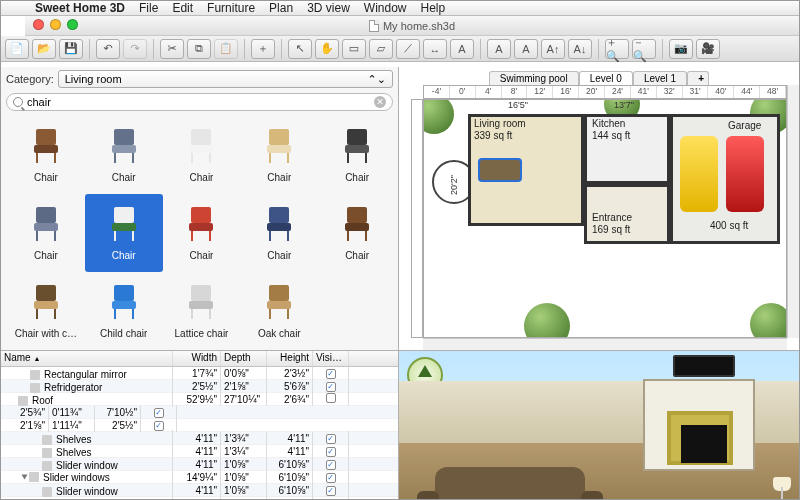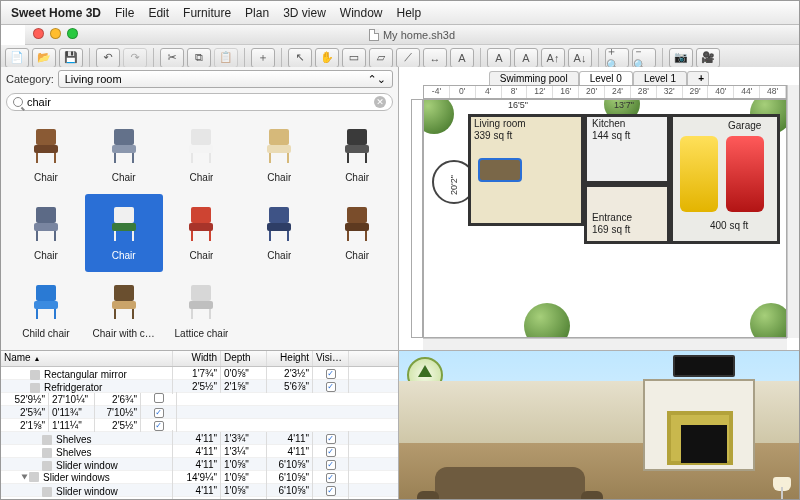--- a/index.html
+++ b/index.html
@@ -1,19 +1,19 @@
 <!DOCTYPE html>
 <html><head>
 <meta charset="utf-8">
 <style>
   * { box-sizing: border-box; margin: 0; padding: 0; }
   html, body { font-family: "Lucida Grande","Helvetica Neue",Arial,sans-serif; font-size: 11px; background:#ececec; }
   .desktop { width:800px; height:500px; position:relative; background:#fff; overflow:hidden; border:1px solid #999;}
   
-  .menubar { height:24px; background:linear-gradient(#fdfdfd,#e8e8e8); display:flex; align-items:center; padding:0 0; border-bottom:1px solid #bcbcbc; font-size:12px; color:#222;}
+  .menubar { height:15px; background:linear-gradient(#fdfdfd,#e8e8e8); display:flex; align-items:center; padding:0 24px; border-bottom:1px solid #bcbcbc; font-size:12px; color:#222;}
   .menubar .apple { font-size:13px; margin-right:10px;}
   .menubar .appname{ font-weight:bold; margin-right:14px;}
   .menubar .mi{ margin-right:14px; cursor:default;}
   
   .titlebar{ height:20px; background:linear-gradient(#f7f7f7,#e0e0e0); display:flex; align-items:center; justify-content:center; position:relative; border-bottom:1px solid #c8c8c8; font-size:11px; color:#555;margin-left:24px;}
   .traffic{ position:absolute; left:8px; top:3px; display:flex; gap:6px;}
   .dot{ width:11px; height:11px; border-radius:50%; border:1px solid rgba(0,0,0,.25);}
   .dot.r{ background:#ff5f57;} .dot.y{ background:#ffbd2e;} .dot.g{ background:#28c940;}
   .docicon{ width:10px;height:12px;background:#fff;border:1px solid #999;margin-right:4px;position:relative;}
   .docicon::after{content:"";position:absolute;right:-1px;top:-1px;width:4px;height:4px;background:#ececec;border-left:1px solid #999;border-bottom:1px solid #999;}
@@ -275,49 +275,60 @@
           <div class="seat" style="background:#5e3a20"></div>
           <div class="leg" style="left:5px;background:#7a4d2b"></div>
           <div class="leg" style="right:5px;background:#7a4d2b"></div>
         </div>
             </div>
       <div class="lbl">Chair</div>
           </div>
           <div class="catitem">
             <div class="th">
         <div class="chairshape">
+          <div class="back" style="background:#6a4f2f"></div>
+          <div class="seat" style="background:#caa46a"></div>
+          <div class="leg" style="left:5px;background:#6a4f2f"></div>
+          <div class="leg" style="right:5px;background:#6a4f2f"></div>
+        </div>
+            </div>
+      <div class="lbl">Chair with c…</div>
+          </div>
+          <div class="catitem">
+            <div class="th">
+        <div class="chairshape">
           <div class="back" style="background:#2a7ad4"></div>
           <div class="seat" style="background:#3b8be0"></div>
           <div class="leg" style="left:5px;background:#2a7ad4"></div>
           <div class="leg" style="right:5px;background:#2a7ad4"></div>
         </div>
             </div>
       <div class="lbl">Child chair</div>
           </div>
           <div class="catitem">
             <div class="th">
         <div class="chairshape">
-          <div class="back" style="background:#6a4f2f"></div>
-          <div class="seat" style="background:#caa46a"></div>
-          <div class="leg" style="left:5px;background:#6a4f2f"></div>
-          <div class="leg" style="right:5px;background:#6a4f2f"></div>
-        </div>
-            </div>
-      <div class="lbl">Chair with c…</div>
-          </div>
-          <div class="catitem">
-            <div class="th">
-        <div class="chairshape">
           <div class="back" style="background:#d7d7d7"></div>
           <div class="seat" style="background:#bfbfbf"></div>
           <div class="leg" style="left:5px;background:#d7d7d7"></div>
           <div class="leg" style="right:5px;background:#d7d7d7"></div>
         </div>
             </div>
       <div class="lbl">Lattice chair</div>
+          </div>
+          <div class="catitem">
+            <div class="th">
+        <div class="chairshape">
+          <div class="back" style="background:#a37b44"></div>
+          <div class="seat" style="background:#c6a06a"></div>
+          <div class="leg" style="left:5px;background:#a37b44"></div>
+          <div class="leg" style="right:5px;background:#a37b44"></div>
+        </div>
+            </div>
+      <div class="lbl">Oak chair</div>
           </div>
         </div>
     </div>
 
     <div class="flist">
       <div class="head">
         <div class="col cname"><span>Name</span> <span style="font-size:7px">▲</span></div>
         <div class="col cw">Width</div>
         <div class="col cd">Depth</div>
         <div class="col ch">Height</div>
@@ -340,20 +351,25 @@
                 <span style="display:inline-block;width:6px"></span>
                 <span class="ficon"></span>
                 <span>Refridgerator</span>
               </span></div>
       <div class="col cw">2'5½"</div>
       <div class="col cd">2'1⅝"</div>
       <div class="col ch">5'6⅞"</div>
       <div class="col cv"><span class="chk">✓</span></div>
           </div>
           <div class="row">
+      <div class="col cname"><span class="tree" style="padding-left:6px">
+                <span style="display:inline-block;width:6px"></span>
+                <span class="ficon"></span>
+                <span>Roof</span>
+              </span></div>
       <div class="col cw">52'9½"</div>
       <div class="col cd">27'10¼"</div>
       <div class="col ch">2'6¾"</div>
       <div class="col cv"><span class="chk"></span></div>
           </div>
           <div class="row alt">
       <div class="col cw">2'5¾"</div>
       <div class="col cd">0'11¾"</div>
       <div class="col ch">7'10½"</div>
       <div class="col cv"><span class="chk">✓</span></div>
@@ -442,23 +458,23 @@
       </div>
       <div class="ruler-h" id="rulerh">
           <span>-4'</span>
           <span>0'</span>
           <span>4'</span>
           <span>8'</span>
           <span>12'</span>
           <span>16'</span>
           <span>20'</span>
           <span>24'</span>
-          <span>28'</span>
+          <span>41'</span>
           <span>32'</span>
-          <span>29'</span>
+          <span>31'</span>
           <span>40'</span>
           <span>44'</span>
           <span>48'</span>
         </div>
       <div class="ruler-v"></div>
       <div class="scrollbar-v"></div>
       <div class="scrollbar-h"></div>
 
       <div class="planbody">
 

